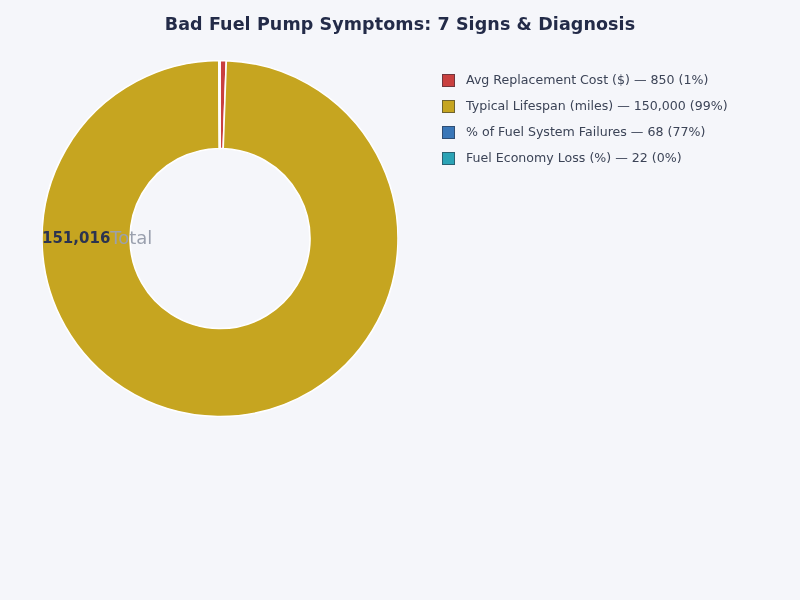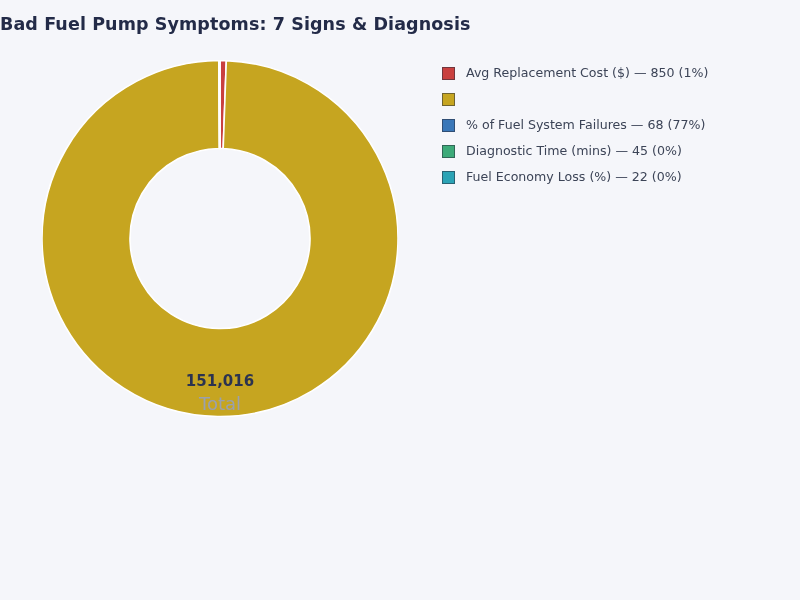--- a/index.html
+++ b/index.html
@@ -18,21 +18,21 @@
     position: absolute;
     left: 0; top: 0;
     width: 800px;
     height: 600px;
   }
   #chart-title {
     position: absolute;
     left: 0;
     top: 14px;
     width: 800px;
-    text-align: left;
+    text-align: center;
     font-size: 17.5px;
     font-weight: bold;
     color: #232b48;
     letter-spacing: 0.1px;
   }
   #donut-wrap {
     position: absolute;
     left: 42px;
     top: 60px;
     width: 356px;
@@ -43,23 +43,23 @@
     width: 356px;
     height: 357px;
   }
   #center-label {
     position: absolute;
     left: 0;
     top: 0;
     width: 356px;
     height: 357px;
     display: flex;
-    flex-direction: column;
+    flex-direction: row;
     align-items: center;
-    justify-content: flex-end;
+    justify-content: flex-start;
     pointer-events: none;
   }
   #center-value {
     font-size: 15px;
     font-weight: bold;
     color: #2b3350;
     line-height: 1.25;
   }
   #center-sub {
     font-size: 18px;
@@ -68,20 +68,21 @@
     line-height: 1.45;
   }
   #legend {
     position: absolute;
     left: 414px;
     top: 67px;
     width: 370px;
   }
   .legend-row {
     display: flex;
+    align-items: center;
     height: 26px;
     padding-left: 28px;
   }
   .legend-swatch {
     width: 13px;
     height: 13px;
     flex: 0 0 13px;
     border: 1px solid rgba(40,45,60,0.55);
     box-sizing: border-box;
     margin-right: 11px;
@@ -117,28 +118,25 @@
     </div>
   </div>
 
   <div id="legend">
       <div class="legend-row">
         <span class="legend-swatch" style="background: rgb(201, 64, 63);"></span>
         <span class="legend-text">Avg Replacement Cost ($) — 850 (1%)</span>
       </div>
       <div class="legend-row">
         <span class="legend-swatch" style="background: rgb(198, 165, 32);"></span>
+        <span class="legend-text">Typical Lifespan (miles) — 150,000 (99%)</span>
       </div>
       <div class="legend-row">
         <span class="legend-swatch" style="background: rgb(58, 119, 184);"></span>
         <span class="legend-text">% of Fuel System Failures — 68 (77%)</span>
-      </div>
-      <div class="legend-row">
-        <span class="legend-swatch" style="background: rgb(61, 170, 121);"></span>
-        <span class="legend-text">Diagnostic Time (mins) — 45 (0%)</span>
       </div>
       <div class="legend-row">
         <span class="legend-swatch" style="background: rgb(43, 163, 181);"></span>
         <span class="legend-text">Fuel Economy Loss (%) — 22 (0%)</span>
       </div>
     </div>
 
 </div>
 
 </body></html>

